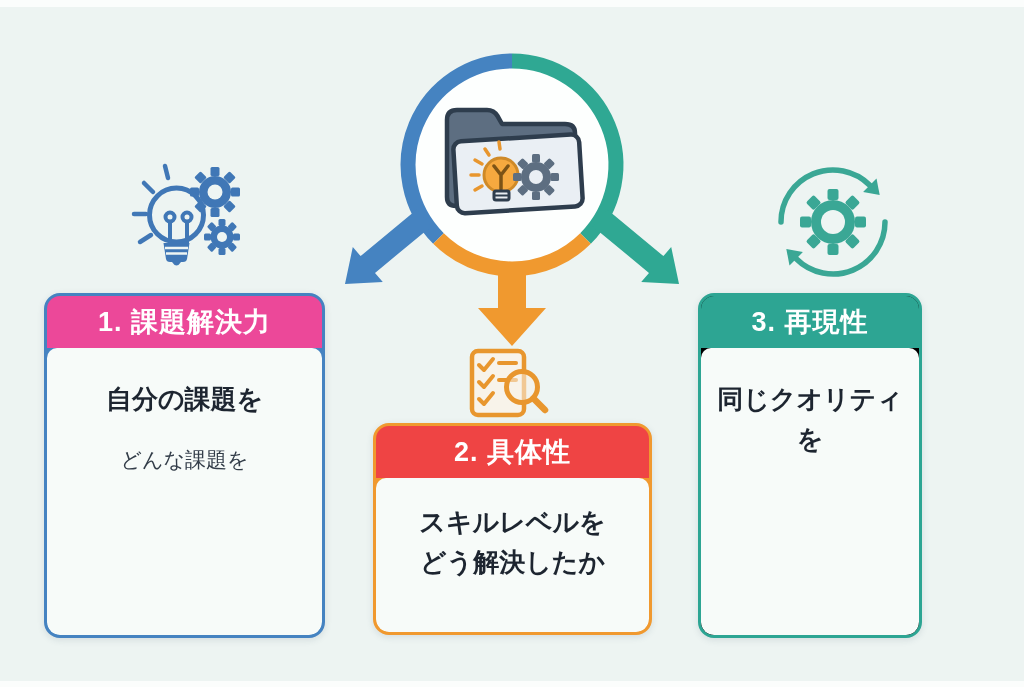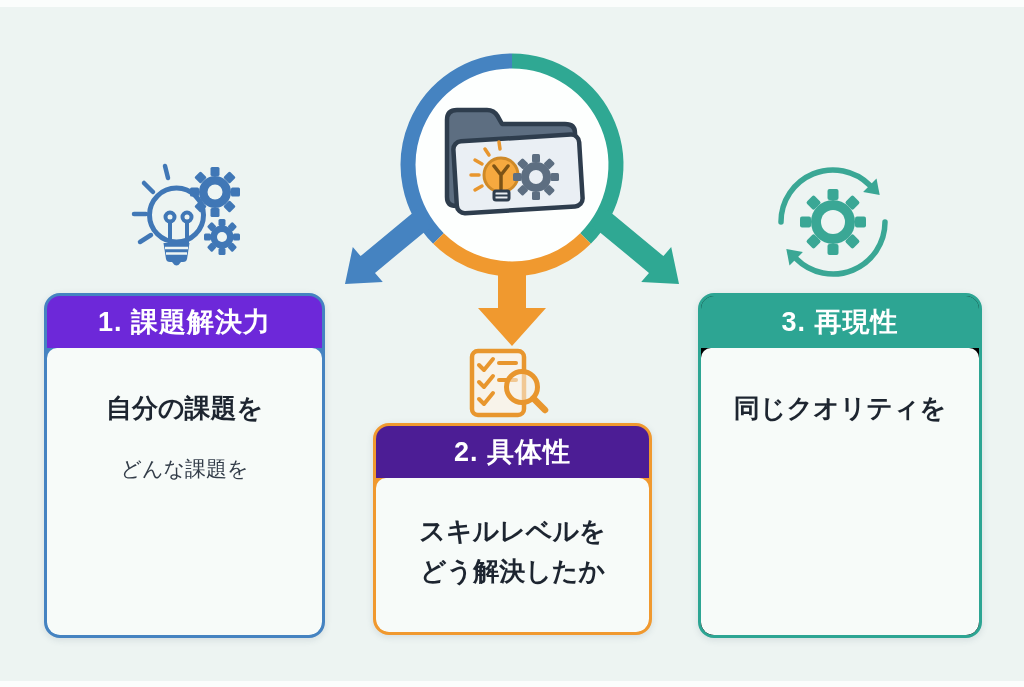--- a/index.html
+++ b/index.html
@@ -23,32 +23,32 @@
     position:absolute;display:flex;flex-direction:column;
     border-radius:16px;border:3px solid;overflow:hidden;
     box-shadow:0 2px 7px rgba(45,70,90,.13);
   }
   .card-header{
     height:52px;flex:0 0 52px;display:flex;align-items:center;justify-content:center;
     color:#ffffff;font-size:27px;font-weight:bold;letter-spacing:1px;
   }
   .card-body{
     flex:1;background:#f7fbf9;border-radius:10px 10px 13px 13px;
-    text-align:center;padding-top:19px;
+    text-align:center;padding-top:10px;
   }
   .main-text{margin:22px 6px 0;font-size:26px;font-weight:bold;color:#1d2530;line-height:1.52;}
   .sub-text{margin:24px 6px 0;font-size:21px;color:#333d49;line-height:1.5;}
 
   .card--blue{left:44px;top:293px;width:281px;height:345px;border-color:#4583c1;background:#4583c1;}
-  .card--blue .card-header{background:#6d28d9;}
+  .card--blue .card-header{background:#ec4899;}
   .card--orange{left:373px;top:423px;width:279px;height:212px;border-color:#f0992f;background:#f0992f;}
-  .card--orange .card-header{background:#4c1d95;}
+  .card--orange .card-header{background:#ef4444;}
   .card--orange .main-text{margin-top:15px;}
   .card--orange .sub-text{margin-top:9px;font-size:20px;}
-  .card--teal{left:698px;top:293px;width:284px;height:345px;border-color:#2da593;background:#000000;}
+  .card--teal{left:698px;top:293px;width:224px;height:345px;border-color:#2da593;background:#000000;}
   .card--teal .card-header{background:#2da593;}
 </style>
 </head>
 <body>
 
 <div class="canvas">
   <div class="strip strip-top"></div>
   <div class="strip strip-bottom"></div>
 
   <svg class="layer" viewBox="0 0 1024 687">

